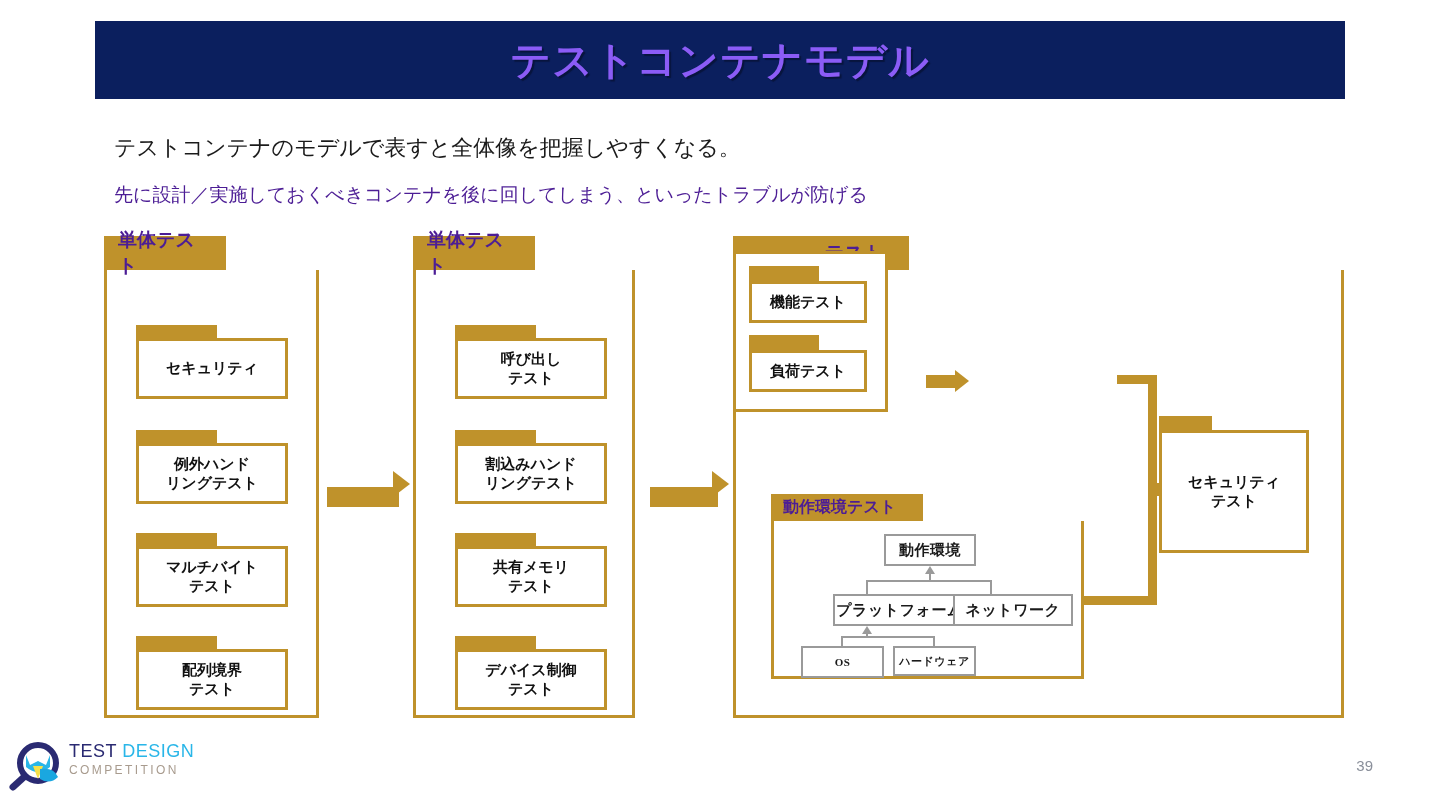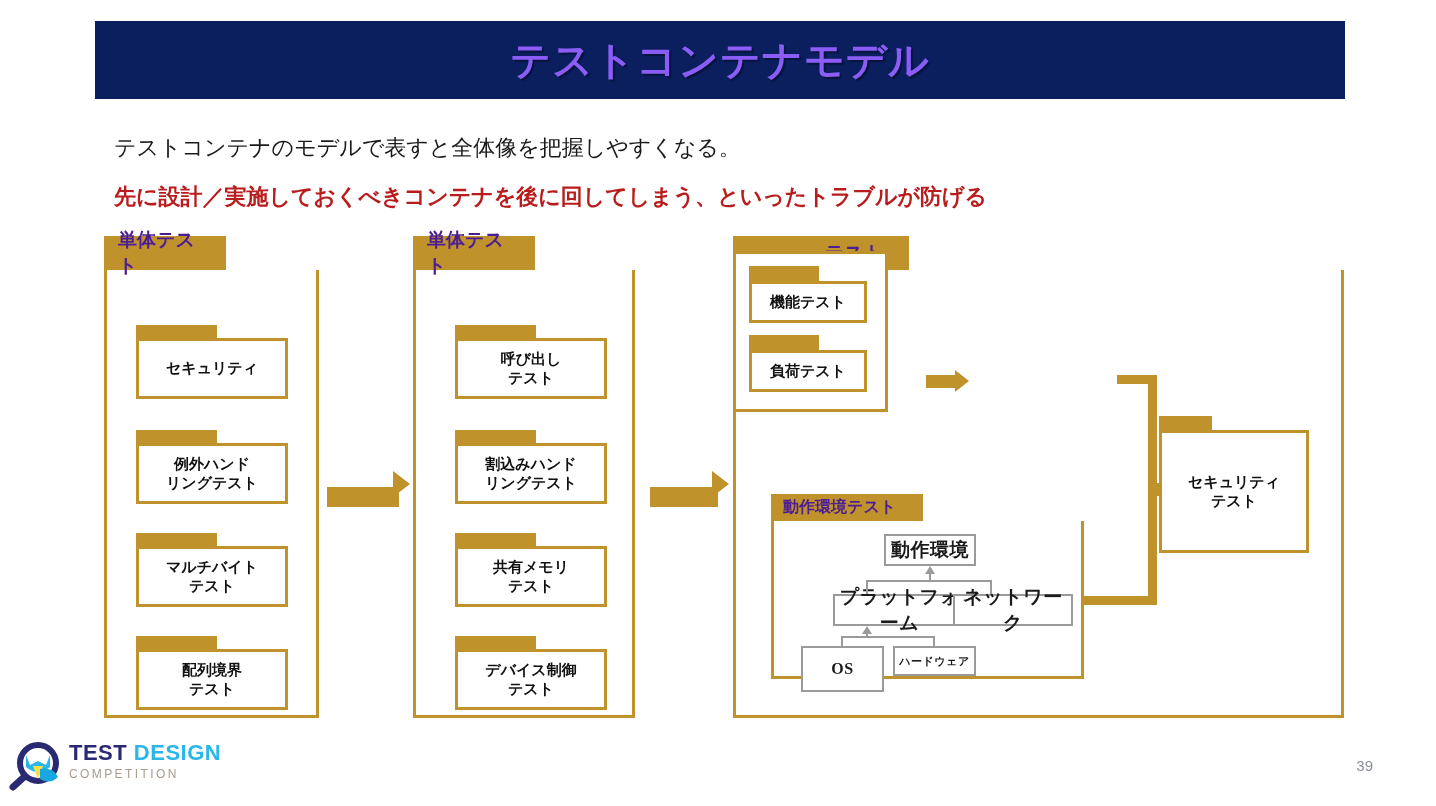--- a/index.html
+++ b/index.html
@@ -15,21 +15,21 @@
     position:absolute;left:95px;top:21px;width:1250px;height:78px;
     background:#0b1f5e;display:flex;align-items:center;justify-content:center;
   }
   .title-band .title-text{
     color:#8b5cf6;font-size:40px;font-weight:700;letter-spacing:1px;
     text-shadow:2px 2px 1px rgba(0,0,0,.35);
   }
 
   
   .lead1{position:absolute;left:114px;top:133px;font-size:22px;color:#1a1a1a;white-space:nowrap;}
-  .lead2{position:absolute;left:114px;top:182px;font-size:22px;font-weight:700;color:#b91c1c;white-space:nowrap;}
+  .lead2{position:absolute;left:114px;top:182px;font-size:19px;font-weight:400;color:#4c1d95;white-space:nowrap;}
 
   
   .folder{position:absolute;}
   .folder > .tab{
     position:absolute;left:0;top:0;background:#bf922b;color:#4c1d95;
     display:flex;align-items:center;box-sizing:border-box;
   }
   .folder > .body{
     position:absolute;left:0;box-sizing:border-box;
     border:3px solid #bf922b;border-top:none;background:transparent;
@@ -68,32 +68,32 @@
   .garrow{position:absolute;width:0;height:0;
     border-top:13px solid transparent;border-bottom:13px solid transparent;
     border-left:17px solid #bf922b;}
   .garrow.sm{border-top-width:11px;border-bottom-width:11px;border-left-width:14px;}
 
   
   .tnode{
     position:absolute;box-sizing:border-box;border:2px solid #9a9a9a;background:#ffffff;
     display:flex;align-items:center;justify-content:center;text-align:center;
     font-family:"Liberation Serif","DejaVu Serif",serif;
-    font-size:19px;font-weight:700;color:#1a1a1a;letter-spacing:.5px;
+    font-size:15px;font-weight:700;color:#1a1a1a;letter-spacing:.5px;
   }
   .tline{position:absolute;background:#9a9a9a;}
   .tarrow{position:absolute;width:0;height:0;
     border-left:5px solid transparent;border-right:5px solid transparent;
     border-bottom:8px solid #9a9a9a;}
 
   
   .page-num{position:absolute;right:63px;top:757px;font-size:15px;color:#8a8f9a;}
   .logo{position:absolute;left:6px;top:739px;width:220px;height:58px;}
   .logo-text{position:absolute;left:63px;top:3px;}
-  .logo-main{font-size:22px;font-weight:700;letter-spacing:.5px;line-height:1;}
+  .logo-main{font-size:18px;font-weight:400;letter-spacing:.5px;line-height:1;}
   .logo-main .t1{color:#2a2a72;}
   .logo-main .t2{color:#29b6e8;}
   .logo-sub{font-size:12px;letter-spacing:2.4px;color:#a89b8e;line-height:1;margin-top:4px;}
 </style>
 </head>
 <body>
 
 <div id="slide">
 
   <div class="title-band">
@@ -201,21 +201,21 @@
 
     <div class="folder sub" style="left:38px;top:258px;width:313px;height:185px;">
       <div class="tab" style="width:152px;">
         <span>動作環境テスト</span>
       </div>
       <div class="body filled" style="width:313px;height:158px;"></div>
 
       <div class="tnode" style="left:113px;top:40px;width:92px;height:32px;">動作環境</div>
       <div class="tnode" style="left:30px;top:100px;width:133px;height:32px;margin-left:32px;">プラットフォーム</div>
       <div class="tnode" style="left:182px;top:100px;width:120px;height:32px;">ネットワーク</div>
-      <div class="tnode" style="left:30px;top:152px;width:83px;height:46px;font-size:16px;">OS</div>
+      <div class="tnode" style="left:30px;top:152px;width:83px;height:32px;font-size:11px;">OS</div>
       <div class="tnode" style="left:122px;top:152px;width:83px;height:30px;font-size:11px;">ハードウェア</div>
 
       <div class="tline" style="left:95px;top:86px;width:126px;height:2px;"></div>
       <div class="tline" style="left:95px;top:86px;width:2px;height:14px;"></div>
       <div class="tline" style="left:219px;top:86px;width:2px;height:14px;"></div>
       <div class="tline" style="left:158px;top:79px;width:2px;height:8px;"></div>
       <div class="tarrow" style="left:154px;top:72px;"></div>
 
       <div class="tline" style="left:70px;top:142px;width:94px;height:2px;"></div>
       <div class="tline" style="left:70px;top:142px;width:2px;height:10px;"></div>

